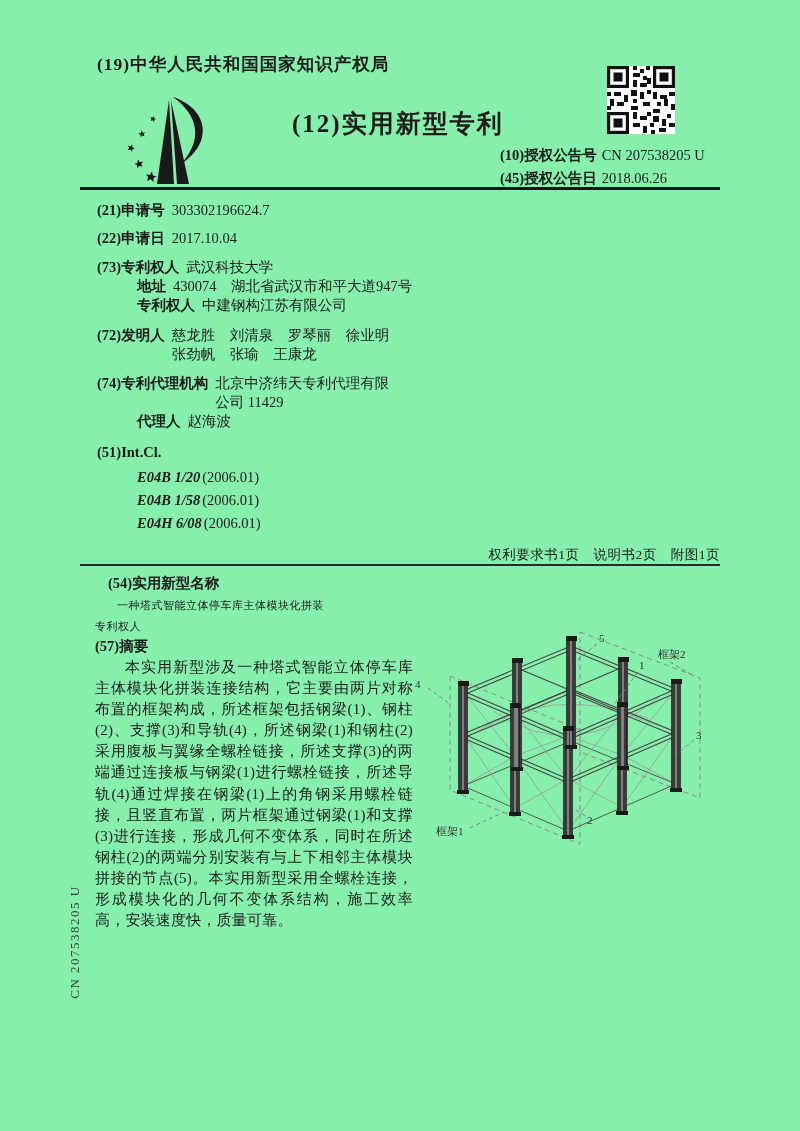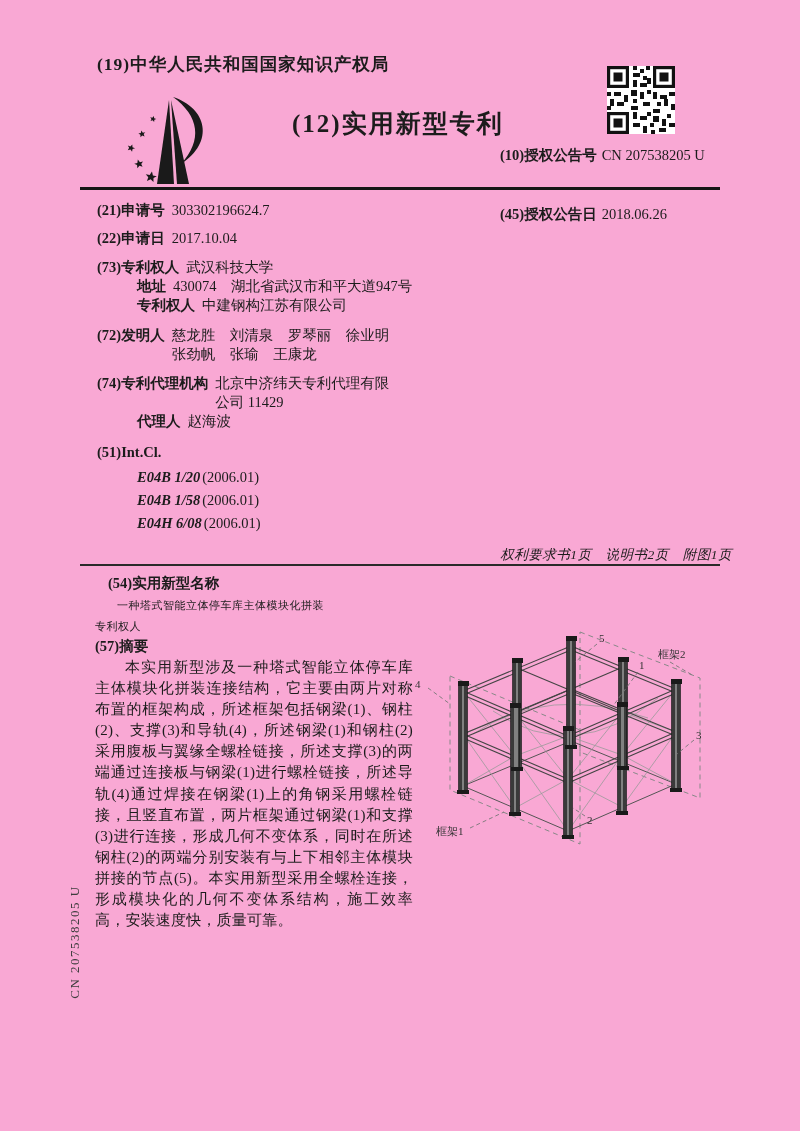--- a/index.html
+++ b/index.html
@@ -1,18 +1,18 @@
 <!DOCTYPE html>
 <html><head>
 <meta charset="utf-8">
 <style>
   html,body { margin:0; padding:0; background:#888; }
   .page {
     position:relative; width:800px; height:1131px; margin:0 auto;
-    background:#f9a8d4; overflow:hidden;
+    background:#86efac; overflow:hidden;
     font-family:"Liberation Serif","DejaVu Serif",serif;
     color:#1c1c1c;
   }
   .abs { position:absolute; }
   .lbl { font-weight:bold; }
   .row { font-size:14.5px; line-height:19px; white-space:nowrap; }
   .row .lbl { margin-right:7px; }
   .sub { padding-left:40px; }
   .hr-thick { background:#161616; height:3px; }
   .hr-thin  { background:#2a2a2a; height:2px; }
@@ -114,21 +114,21 @@
       <rect x="60" y="48" width="4" height="4"></rect>
         <rect x="62" y="57" width="6" height="4"></rect>
         <rect x="52" y="62" width="7" height="4"></rect>
         <rect x="44" y="64" width="4" height="4"></rect>
     </g>
   </svg>
 
   <div class="abs publine" style="left:500px; top:146px;">
     <span class="lbl">(10)授权公告号</span><span>CN 207538205 U</span>
   </div>
-  <div class="abs publine" style="left:500px; top:169px;margin-top:36px;">
+  <div class="abs publine" style="left:500px; top:169px;">
     <span class="lbl">(45)授权公告日</span><span>2018.06.26</span>
   </div>
 
   <div class="abs hr-thick" style="left:80px; top:187px; width:640px;"></div>
 
   <div class="abs row" style="left:97px; top:201px;">
     <span class="lbl">(21)申请号</span><span>303302196624.7</span>
   </div>
 
   <div class="abs row" style="left:97px; top:229px;">
@@ -170,21 +170,21 @@
 
   <div class="abs row" style="left:97px; top:443px;">
     <div class="lbl">(51)Int.Cl.</div>
     <div class="sub" style="padding-left:40px; line-height:23px; padding-top:4px;">
       <div><span class="intcl-code">E04B 1/20</span><span>(2006.01)</span></div>
       <div><span class="intcl-code">E04B 1/58</span><span>(2006.01)</span></div>
       <div><span class="intcl-code">E04H 6/08</span><span>(2006.01)</span></div>
     </div>
   </div>
 
-  <div class="abs pages" style="right:68px; top:546px; text-align:center;font-style:italic;">权利要求书1页　说明书2页　附图1页</div>
+  <div class="abs pages" style="right:80px; top:546px; text-align:center;">权利要求书1页　说明书2页　附图1页</div>
 
   <div class="abs hr-thin" style="left:80px; top:564px; width:640px;"></div>
 
   <div class="abs sec-label" style="left:95px; top:573px;margin-left:13px;">(54)实用新型名称</div>
   <div class="abs title-line" style="left:95px; top:595px; text-indent:2em;">一种塔式智能立体停车库主体模块化拼装</div>
   <div class="abs title-line" style="left:95px; top:616px;">专利权人</div>
   <div class="abs sec-label" style="left:95px; top:636px;">(57)摘要</div>
   <div class="abs abstract" style="left:95px; top:657px;">本实用新型涉及一种塔式智能立体停车库主体模块化拼装连接结构，它主要由两片对称布置的框架构成，所述框架包括钢梁(1)、钢柱(2)、支撑(3)和导轨(4)，所述钢梁(1)和钢柱(2)采用腹板与翼缘全螺栓链接，所述支撑(3)的两端通过连接板与钢梁(1)进行螺栓链接，所述导轨(4)通过焊接在钢梁(1)上的角钢采用螺栓链接，且竖直布置，两片框架通过钢梁(1)和支撑(3)进行连接，形成几何不变体系，同时在所述钢柱(2)的两端分别安装有与上下相邻主体模块拼接的节点(5)。本实用新型采用全螺栓连接，形成模块化的几何不变体系结构，施工效率高，安装速度快，质量可靠。</div>
 
   <svg class="abs" style="left:408px; top:616px;" width="315" height="250" viewBox="0 0 315 250">

